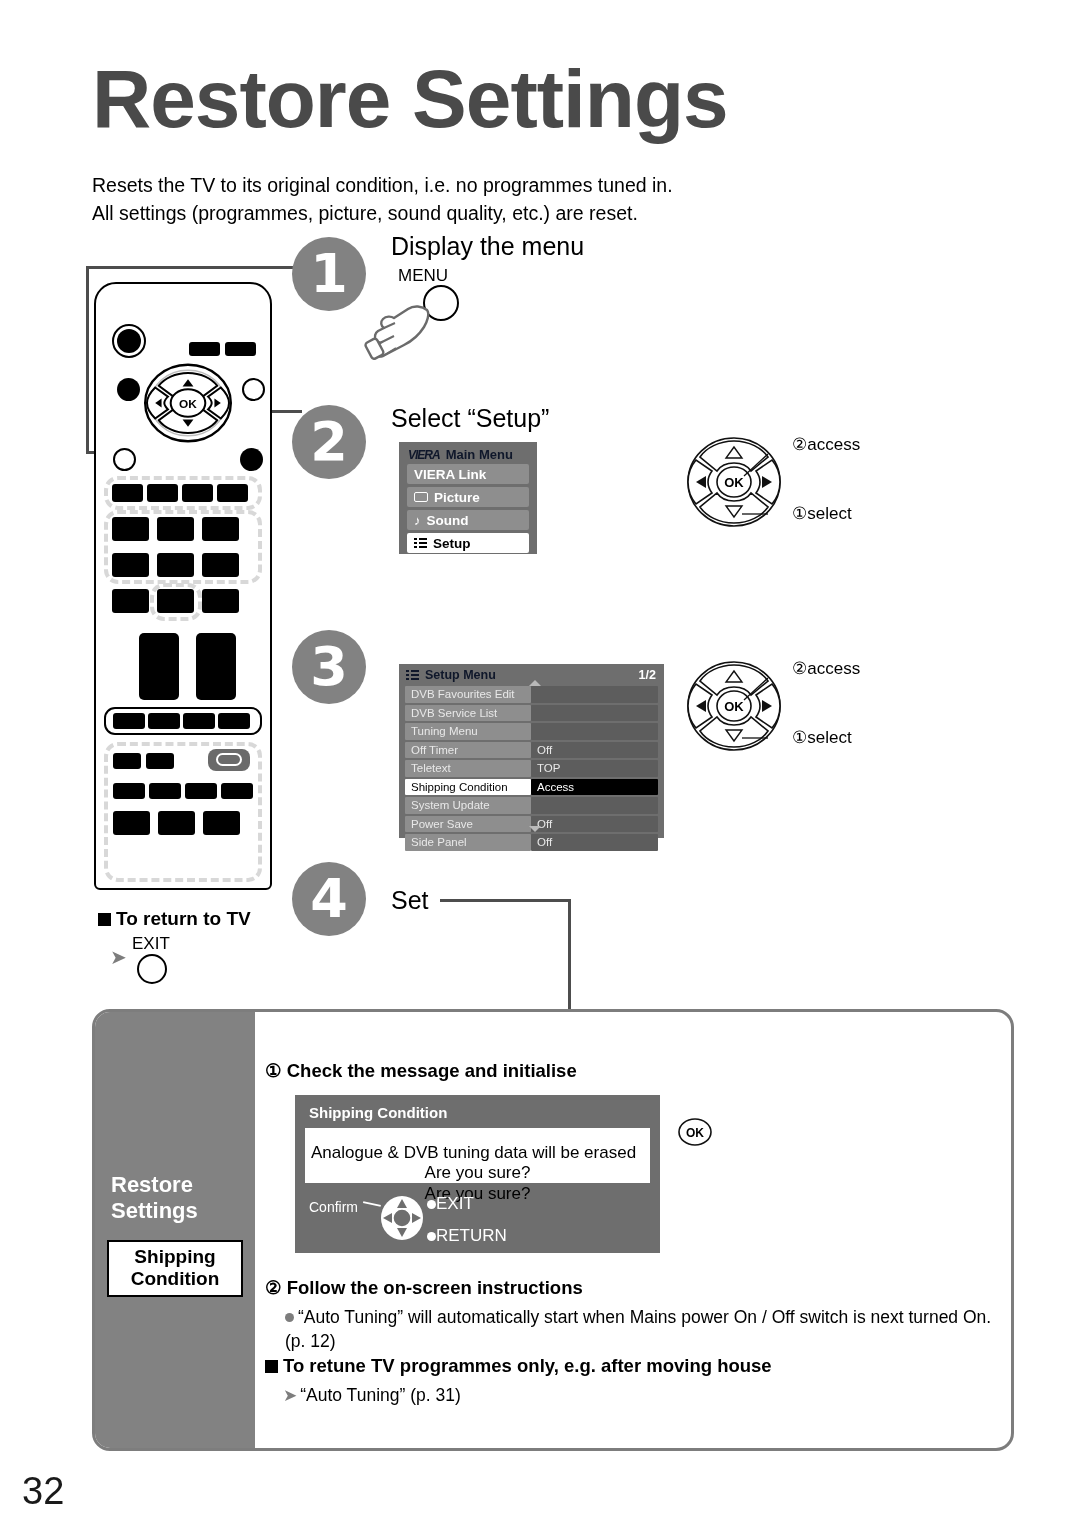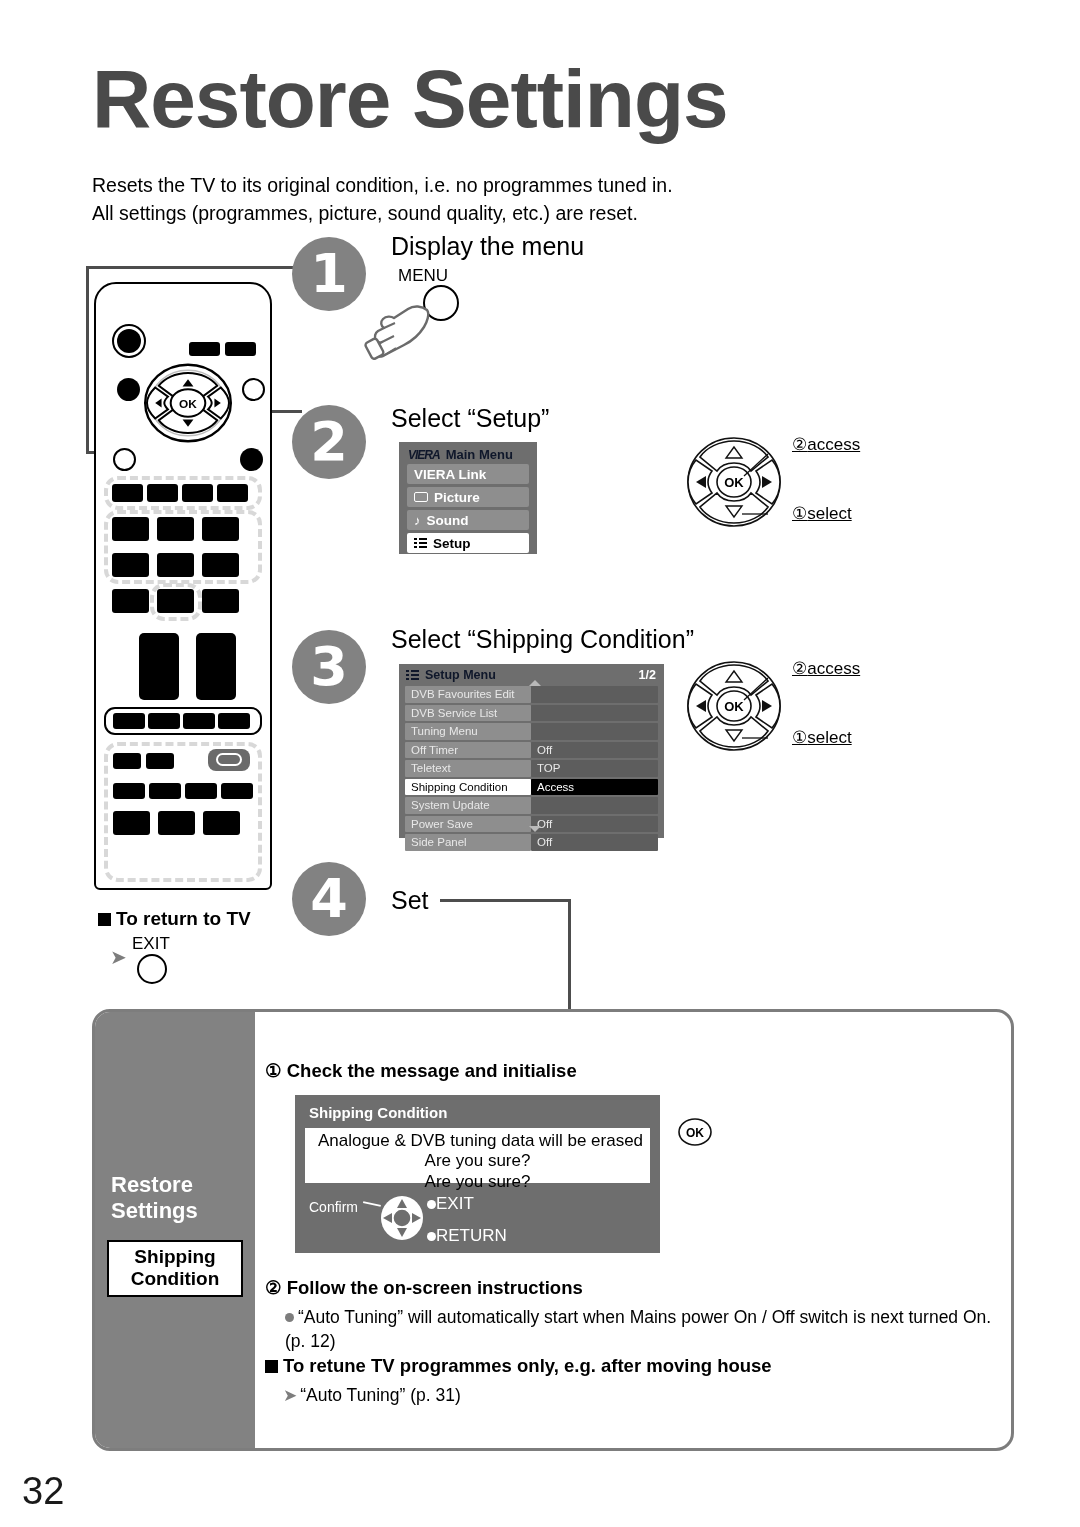--- a/index.html
+++ b/index.html
@@ -94,21 +94,21 @@
   .listicon i:nth-child(2){top:0;width:8px;left:5px;}
   .listicon i:nth-child(3){top:4px;width:3px;}
   .listicon i:nth-child(4){top:4px;width:8px;left:5px;}
   .listicon i:nth-child(5){top:8px;width:3px;}
   .listicon i:nth-child(6){top:8px;width:8px;left:5px;}
 
   .picicon{display:inline-block;width:14px;height:10px;border:1.7px solid currentColor;border-radius:2px;box-sizing:border-box;}
 
   
   .navpad{position:absolute;width:100px;height:100px;}
-  .navlbl{position:absolute;font-size:17px;white-space:nowrap;font-weight:normal;text-decoration:underline;}
+  .navlbl{position:absolute;font-size:17px;white-space:nowrap;font-weight:normal;}
 
   
   .panel{
     position:absolute;left:92px;top:1009px;width:922px;height:442px;
     border:3px solid #7d7d7d;border-radius:18px;background:#fff;box-sizing:border-box;
     overflow:hidden;
   }
   .panel-side{
     position:absolute;left:0;top:0;width:160px;height:100%;background:#828282;
   }
@@ -122,21 +122,21 @@
     font-size:19px;font-weight:bold;line-height:1.16;padding:4px 0 5px 0;color:#000;
   }
 
   .sub-h{font-size:18.5px;font-weight:bold;}
   .body-t{font-size:17.5px;line-height:1.38;}
 
   
   .dlg{position:absolute;background:#6e6e6e;}
   .dlg-title{color:#fff;font-weight:bold;font-size:15px;}
   .dlg-msg{background:#fff;color:#000;font-size:17px;line-height:1.2;text-align:center;}
-  .dlg-msg .l1{text-align:center;}
+  .dlg-msg .l1{text-align:left;margin-top:12px;}
   .dlg-lbl{color:#fff;font-size:14px;}
   .bullet{display:inline-block;width:9px;height:9px;border-radius:50%;background:#fff;vertical-align:middle;}
 
   .sqmark{display:inline-block;width:13px;height:13px;background:#000;vertical-align:-1px;margin-right:5px;}
   .dotmark{display:inline-block;width:9px;height:9px;border-radius:50%;background:#7d7d7d;vertical-align:1px;margin-right:4px;}
   .arrowmark{display:inline-block;color:#7d7d7d;font-size:17px;margin-right:3px;}
 
   .pageno{position:absolute;left:22px;top:1470px;font-size:38px;color:#1a1a1a;}
 </style>
 </head>
@@ -287,21 +287,20 @@
     <line x1="58" y1="82" x2="84" y2="82" stroke="#111" stroke-width="1.3"></line>
   </svg>
   <div class="navlbl" style="left:792px;top:434px;">
     <span>②</span><span>access</span>
   </div>
   <div class="navlbl" style="left:792px;top:503px;">
     <span>①</span><span>select</span>
   </div>
 
   <div class="stepnum" style="left:292px;top:630px;">3</div>
-  <div class="stephead" style="left:391px;top:625px;">Select “Shipping Condition”</div>
 
   <div class="osd" style="left:399px;top:664px;width:265px;height:174px;">
     <div class="osd-title" style="position:absolute;left:7px;top:4px;font-size:12.5px;text-align:right;">
       <span class="listicon">
           <i></i>
           <i></i>
           <i></i>
           <i></i>
           <i></i>
           <i></i>

